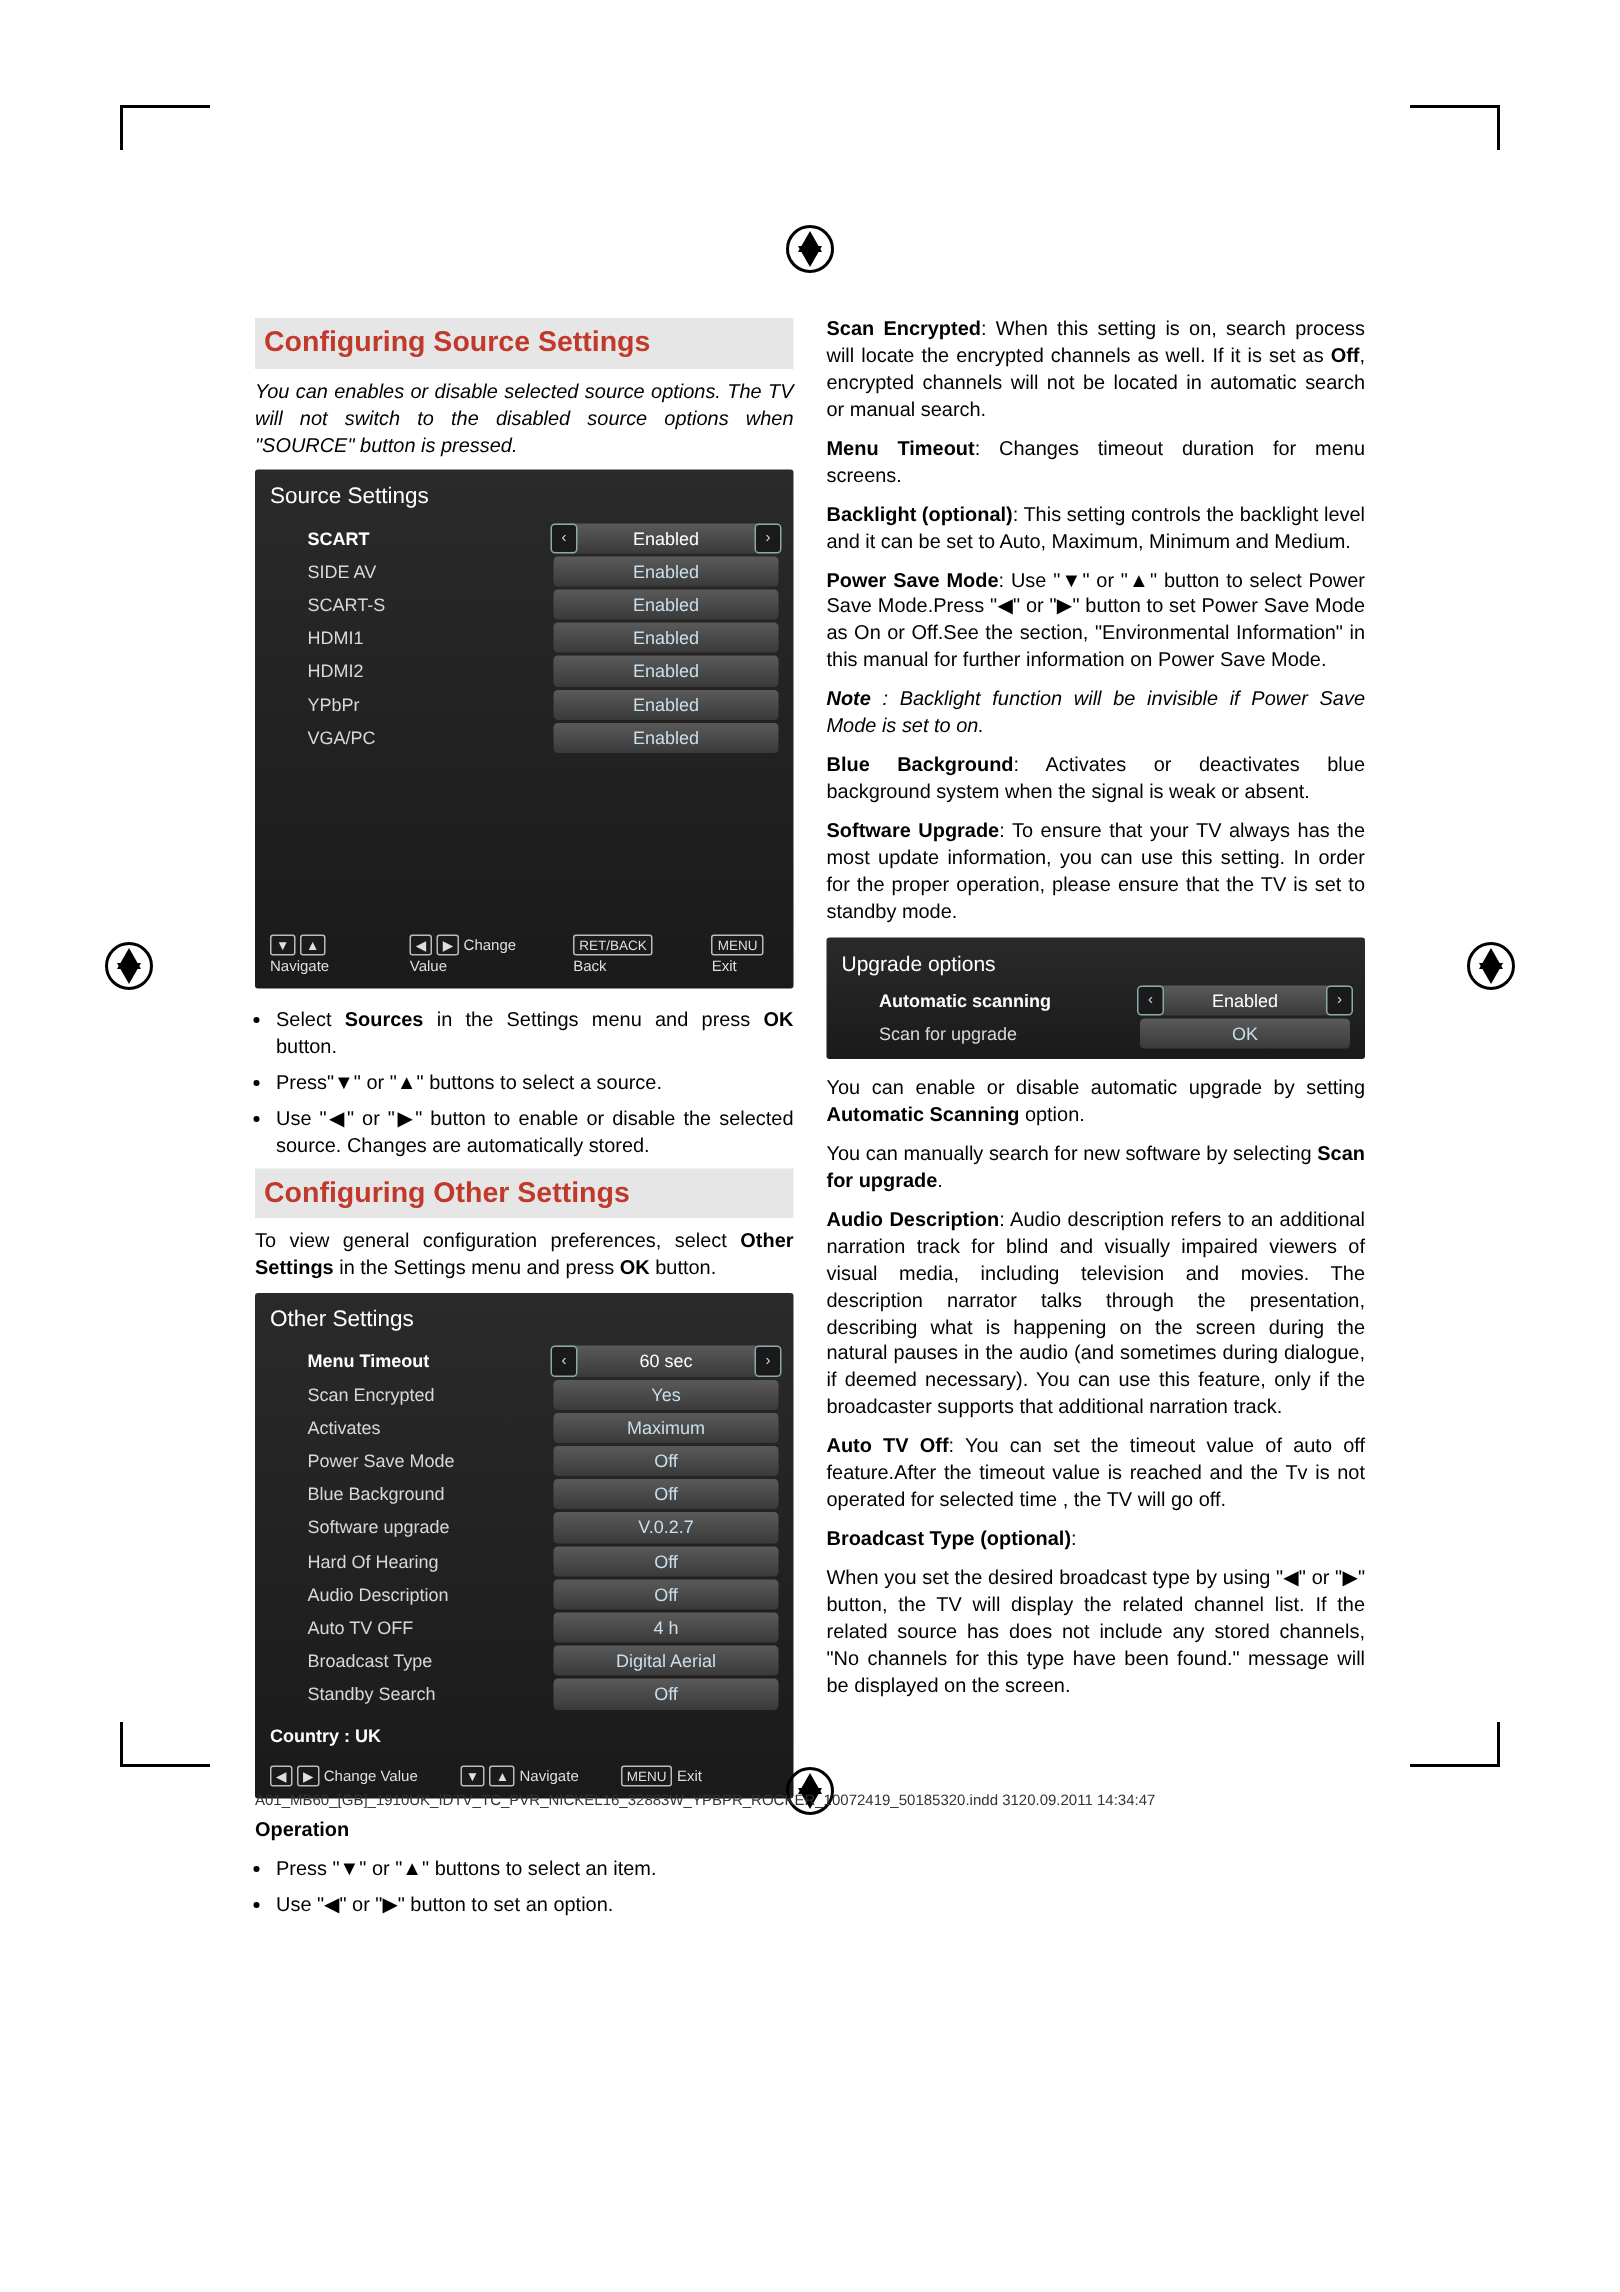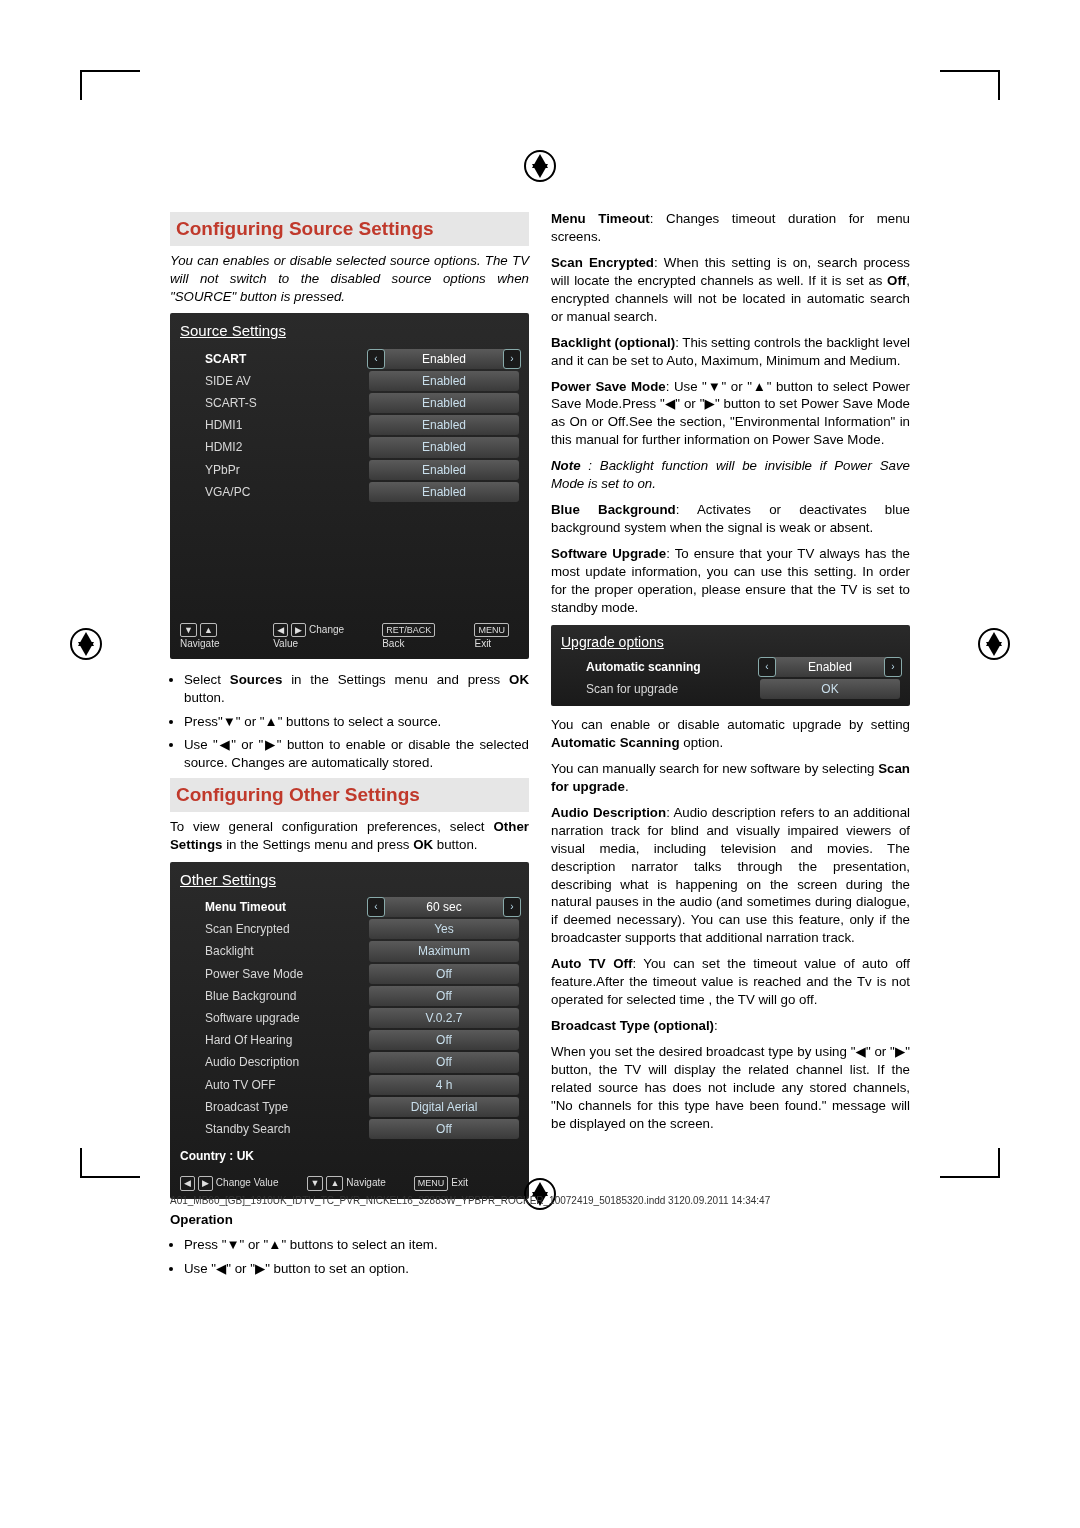--- a/index.html
+++ b/index.html
@@ -94,21 +94,20 @@
     color: #ddd;
     border-radius: 2px;
     font-size: 12px;
     margin: 8px 0 12px 0;
     padding-bottom: 4px;
   }
   .osd-title {
     color: #fff;
     font-size: 15px;
     padding: 8px 10px 6px 10px;
-    text-decoration: underline;
   }
   .osd-row {
     display: flex;
     align-items: center;
     padding: 1px 10px;
   }
   .osd-row.sel .osd-label { color: #fff; font-weight: bold; }
   .osd-label {
     flex: 1;
     color: #d8d8d8;
@@ -284,21 +283,21 @@
             <span class="arrow-box l">‹</span>
             <span>60 sec</span>
             <span class="arrow-box r">›</span>
           </div>
         </div>
         <div class="osd-row">
             <div class="osd-label">Scan Encrypted</div>
             <div class="osd-value">Yes</div>
           </div>
         <div class="osd-row">
-            <div class="osd-label">Backlight</div>
+            <div class="osd-label">Activates</div>
             <div class="osd-value">Maximum</div>
           </div>
         <div class="osd-row">
             <div class="osd-label">Power Save Mode</div>
             <div class="osd-value">Off</div>
           </div>
         <div class="osd-row">
             <div class="osd-label">Blue Background</div>
             <div class="osd-value">Off</div>
           </div>
@@ -336,22 +335,22 @@
 
       <p class="bold" style="margin-top:10px">Operation</p>
       <ul class="bullets">
         <li>Press "▼" or "▲" buttons to select an item.</li>
         <li>Use "◀" or "▶" button to set an option.</li>
         <li><span>Press </span><span class="bold">OK</span><span> button to view a sub-menu.</span></li>
       </ul>
     </div>
 
     <div class="col">
+      <p><span class="bold">Scan Encrypted</span><span>: When this setting is on, search process will locate the encrypted channels as well. If it is set as </span><span class="bold">Off</span><span>, encrypted channels will not be located in automatic search or manual search.</span></p>
       <p><span class="bold">Menu Timeout</span><span>: Changes timeout duration for menu screens.</span></p>
-      <p><span class="bold">Scan Encrypted</span><span>: When this setting is on, search process will locate the encrypted channels as well. If it is set as </span><span class="bold">Off</span><span>, encrypted channels will not be located in automatic search or manual search.</span></p>
       <p><span class="bold">Backlight (optional)</span><span>: This setting controls the backlight level and it can be set to Auto, Maximum, Minimum and Medium.</span></p>
       <p><span class="bold">Power Save Mode</span><span>: Use "▼" or "▲" button to select Power Save Mode.Press "◀" or "▶" button to set Power Save Mode as On or Off.See the section, "Environmental Information" in this manual for further information on Power Save Mode.</span></p>
       <p class="ital"><span class="bold">Note</span><span> : Backlight function will be invisible if Power Save Mode is set to on.</span></p>
       <p><span class="bold">Blue Background</span><span>: Activates or deactivates blue background system when the signal is weak or absent.</span></p>
       <p><span class="bold">Software Upgrade</span><span>: To ensure that your TV always has the most update information, you can use this setting. In order for the proper operation, please ensure that the TV is set to standby mode.</span></p>
 
       <div class="small-osd">
         <div class="osd-title">Upgrade options</div>
         <div class="osd-row sel">
           <div class="osd-label">Automatic scanning</div>

